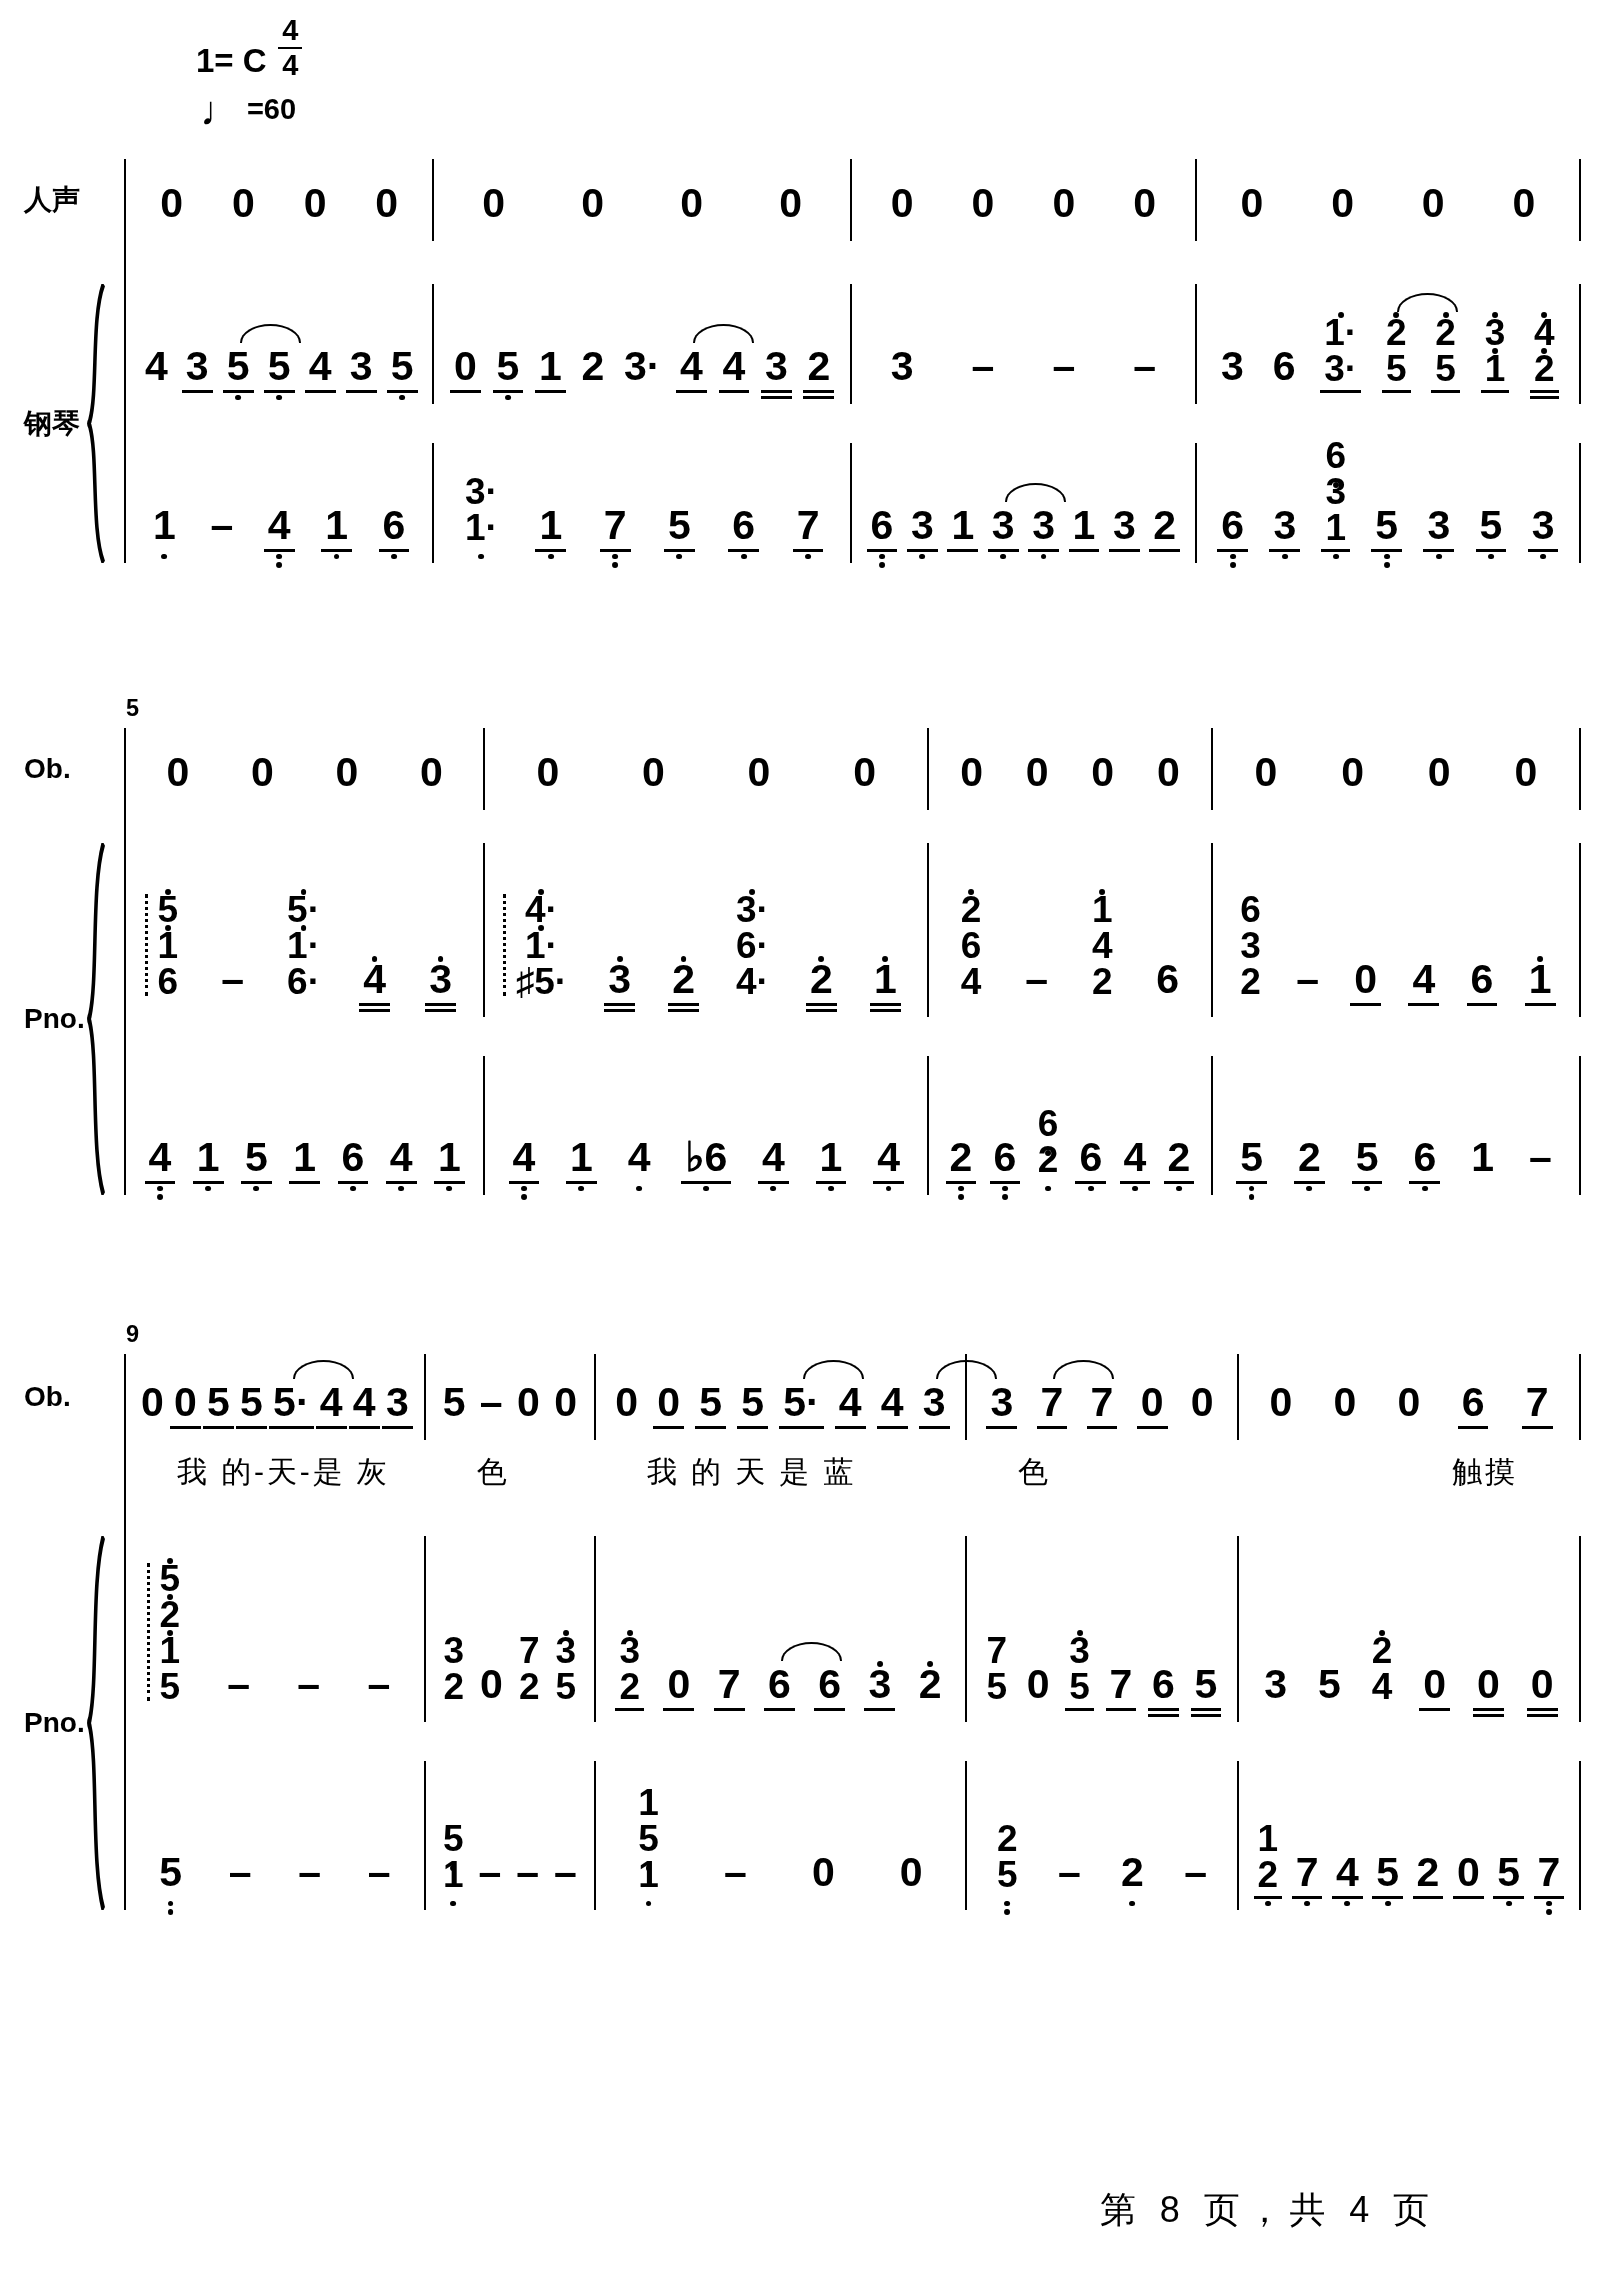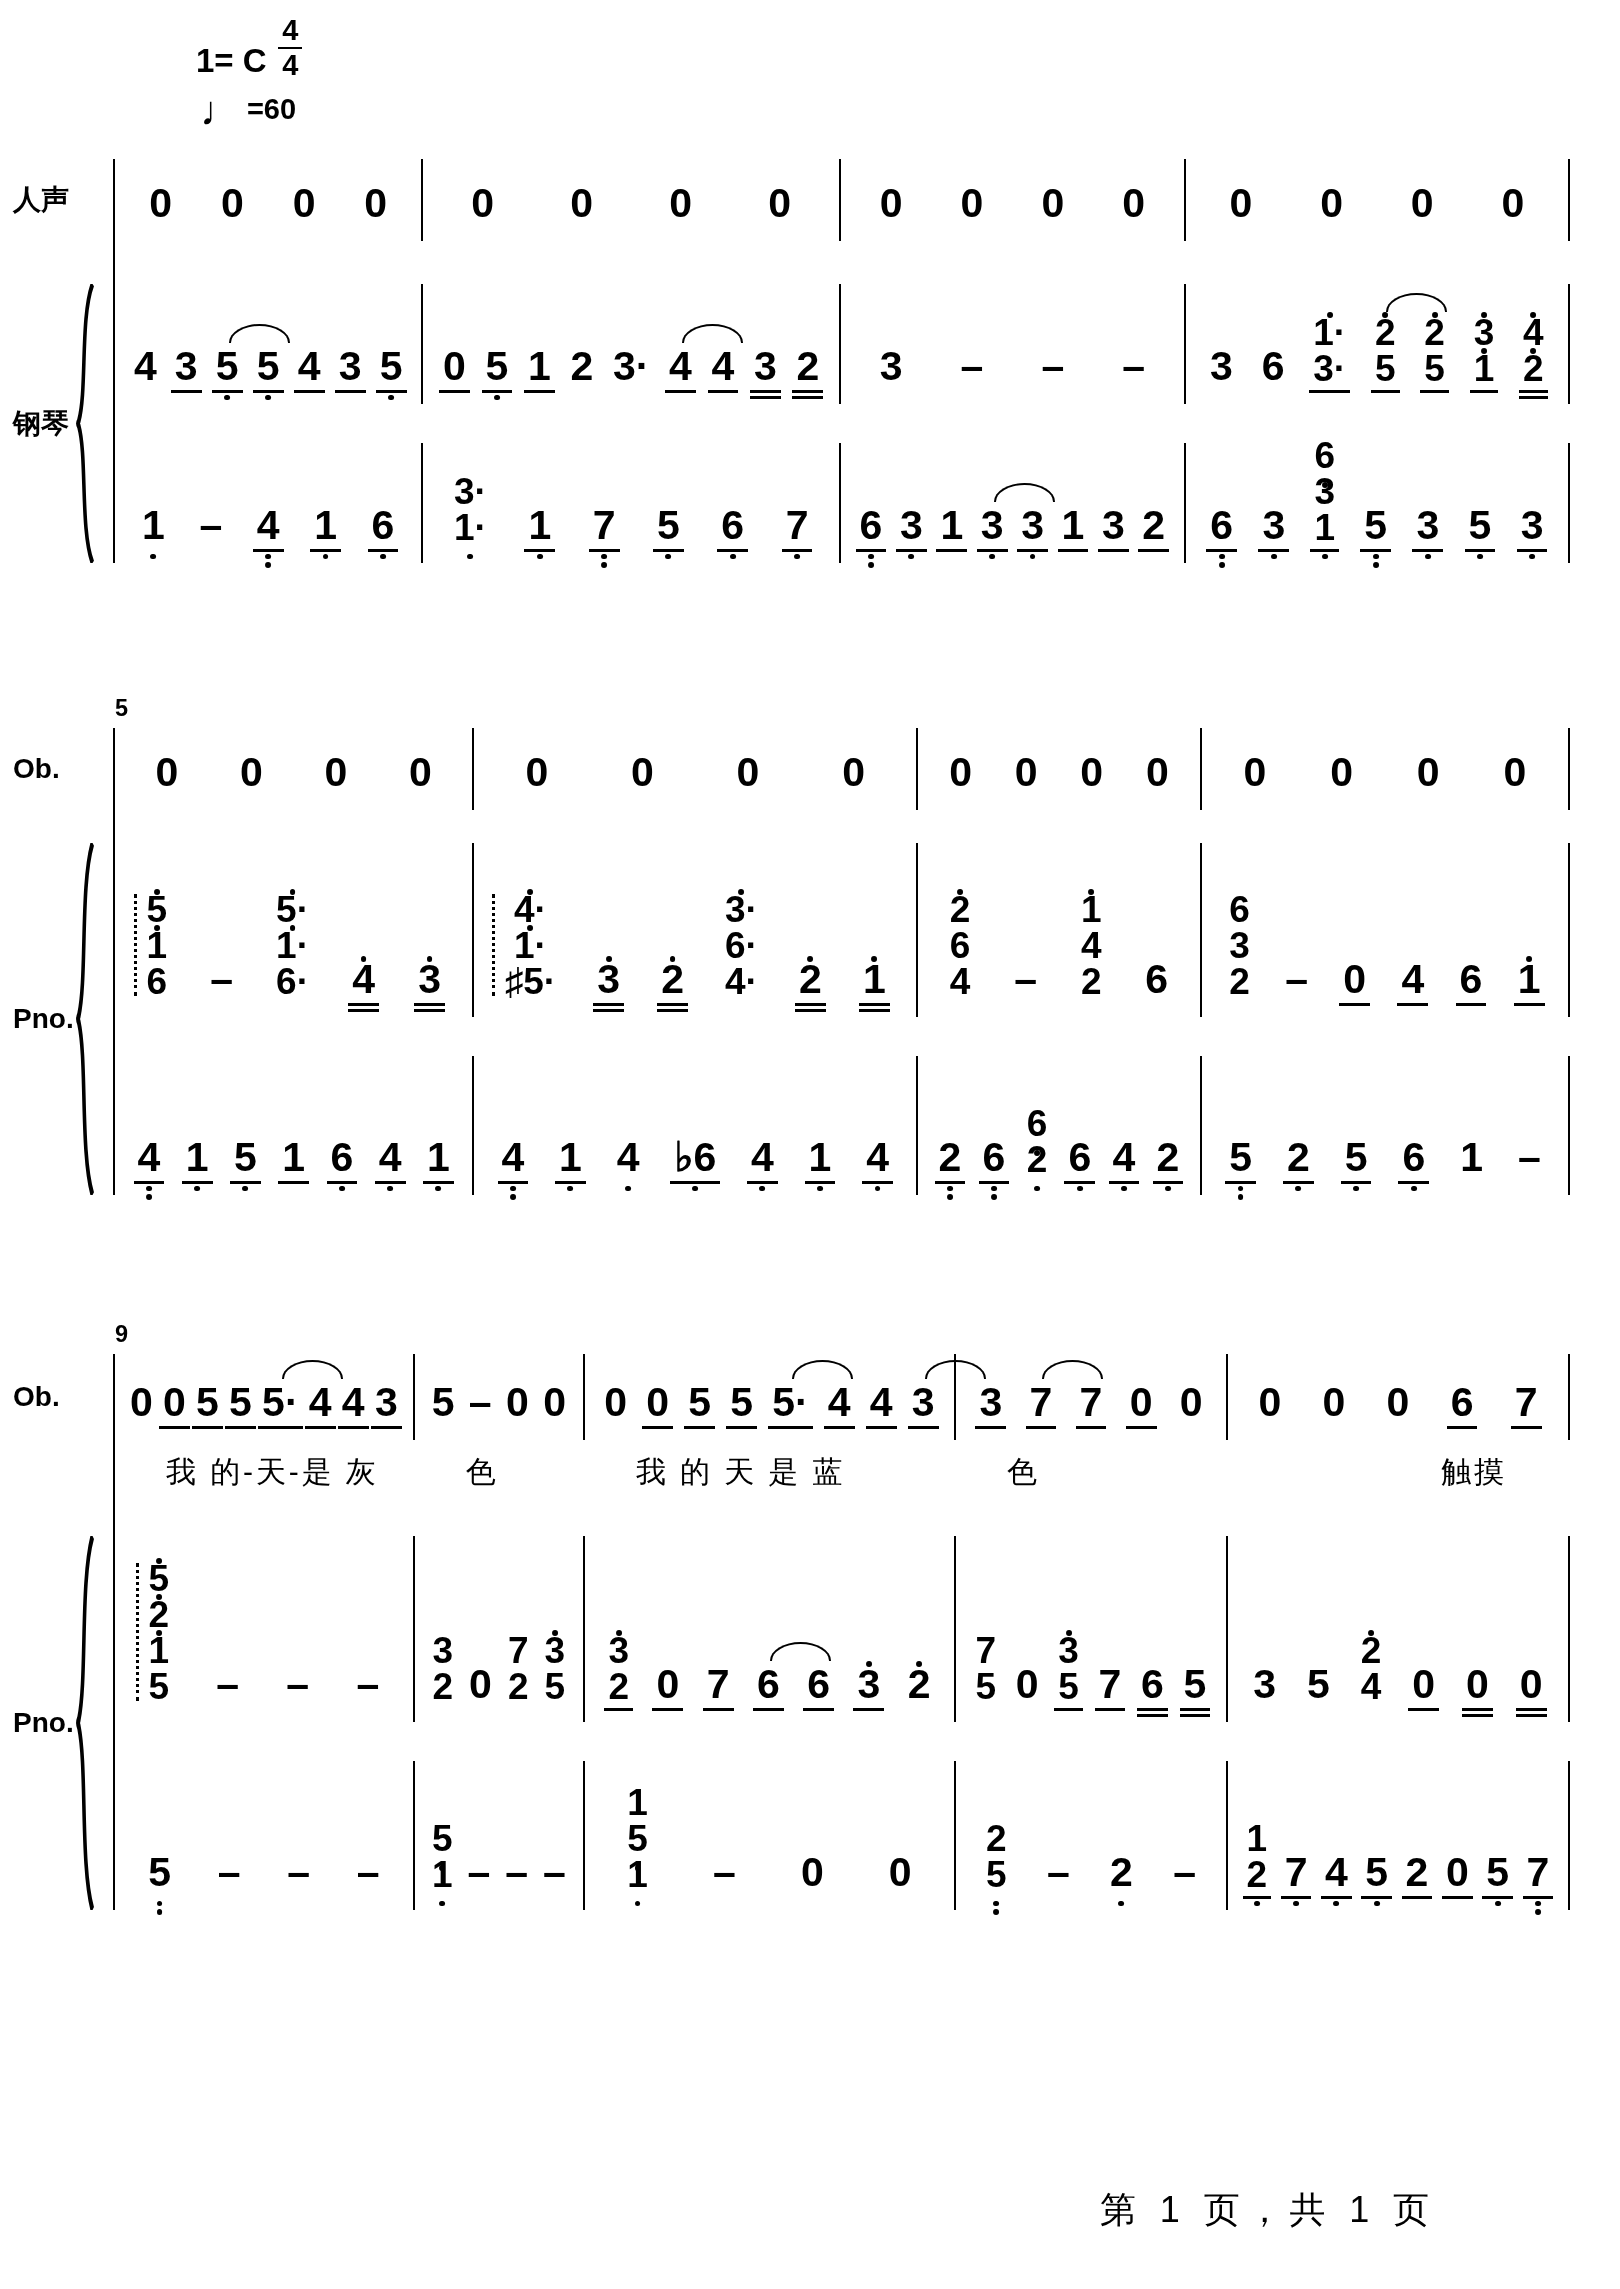--- a/index.html
+++ b/index.html
@@ -5,21 +5,21 @@
   html,body{margin:0;padding:0;background:#e8e8e8;}
   .page{position:relative;width:1620px;height:2290px;background:#fff;color:#000;overflow:hidden;
         font-family:"Liberation Sans",sans-serif;}
   .title{margin:53px 0 0 0;text-align:center;font:700 55px "DejaVu Serif","Liberation Serif",serif;letter-spacing:9.8px;}
   .keyline{margin:15.7px 0 0 196px;display:flex;align-items:flex-end;gap:11.8px;font:700 33px "Liberation Sans",sans-serif;}
   .frac{display:inline-flex;flex-direction:column;align-items:center;font-size:29px;line-height:1;}
   .frac .top{border-bottom:2.9px solid #000;padding:0 3.9px 2px;margin-bottom:2px;}
   .tempoline{margin:13.7px 0 0 200px;display:flex;align-items:flex-end;font:700 29px "Liberation Sans",sans-serif;}
   .qnote{font-size:41px;line-height:.75;margin-right:5.9px;}
   #score{margin-top:33px;}
-  .system{position:relative;margin-left:17px;}
+  .system{position:relative;margin-left:28px;}
   .sys0{margin-top:25.5px;}
   .sys1{margin-top:165px;}
   .sys2{margin-top:159px;}
   .sys-body{position:relative;margin-left:96px;width:1455px;border-left:2px solid #000;}
   .sys-number{position:absolute;top:-33px;left:0px;font:700 23.5px "Liberation Sans",sans-serif;}
   .srow{position:relative;display:flex;}
   .cell{box-sizing:border-box;border-right:2px solid #000;height:100%;
         display:flex;align-items:flex-end;justify-content:space-around;padding:0 9.8px 17.6px;}
   .r-line{height:82px;}
   .sys2 .r-line{height:86px;}
@@ -1529,15 +1529,15 @@
                         <i class="dot"></i>
                       </span></span>
                   </span>
                 </span>
               </div>
             </div>
           </div>
         </div>
       </section>
     </div>
-  <div class="footer">第 1 页，共 1 页</div>
+  <div class="footer">第 8 页，共 4 页</div>
 </div>
 
 
 </body></html>

